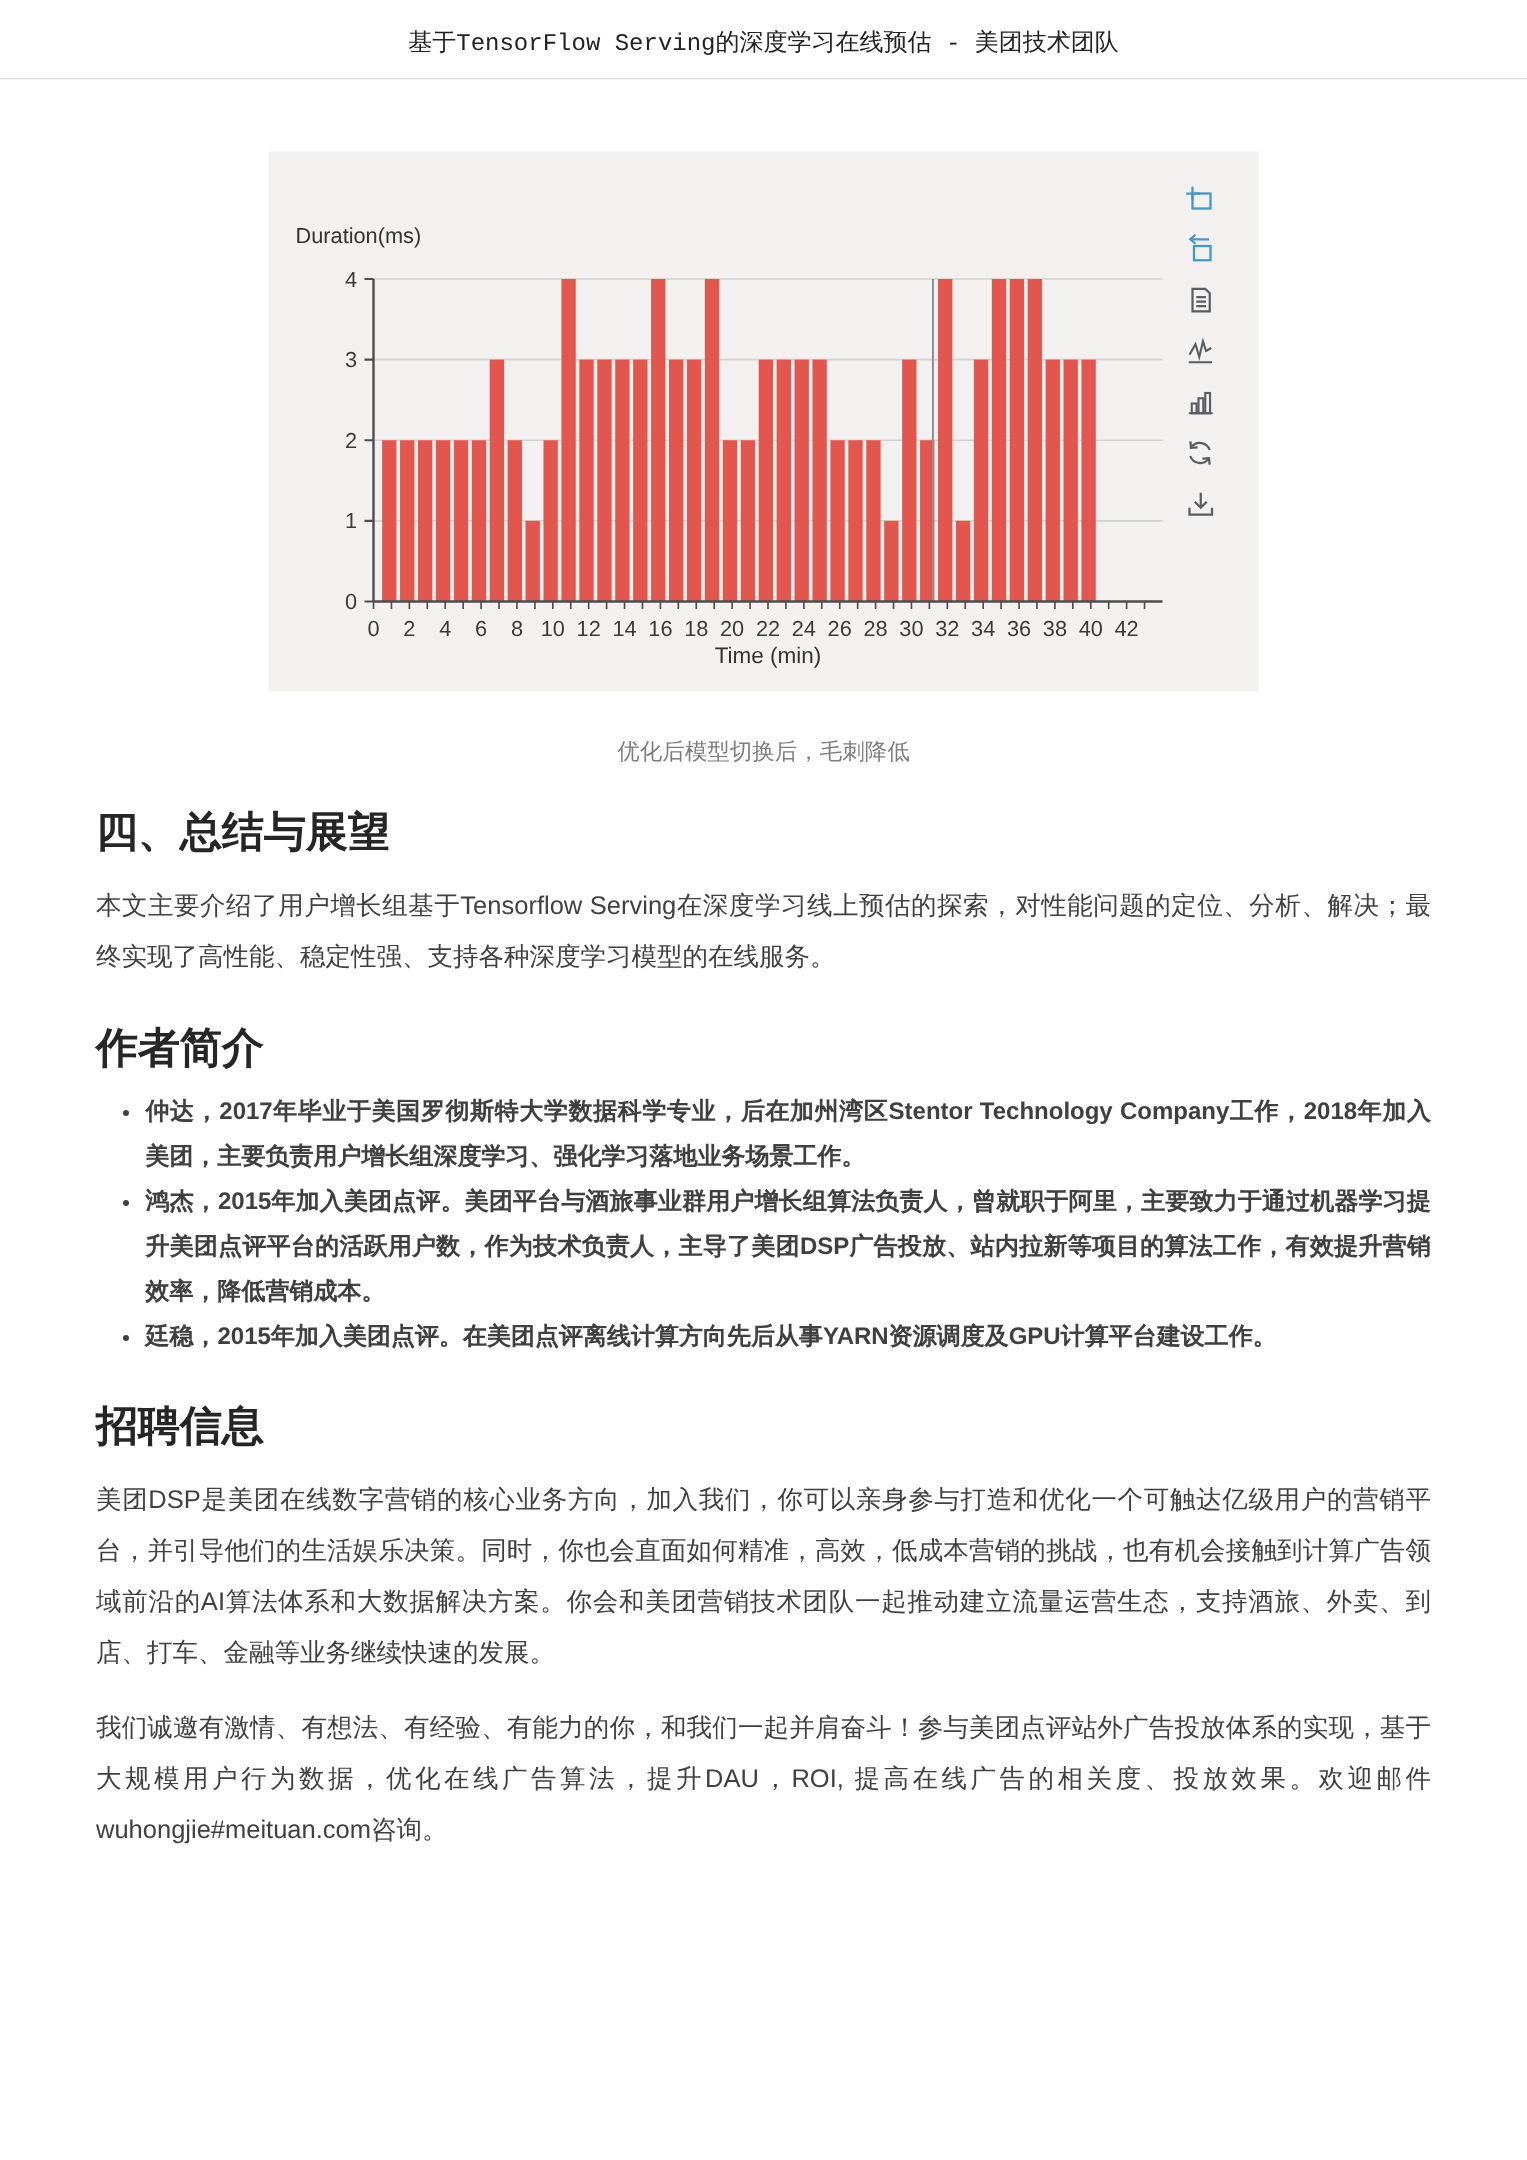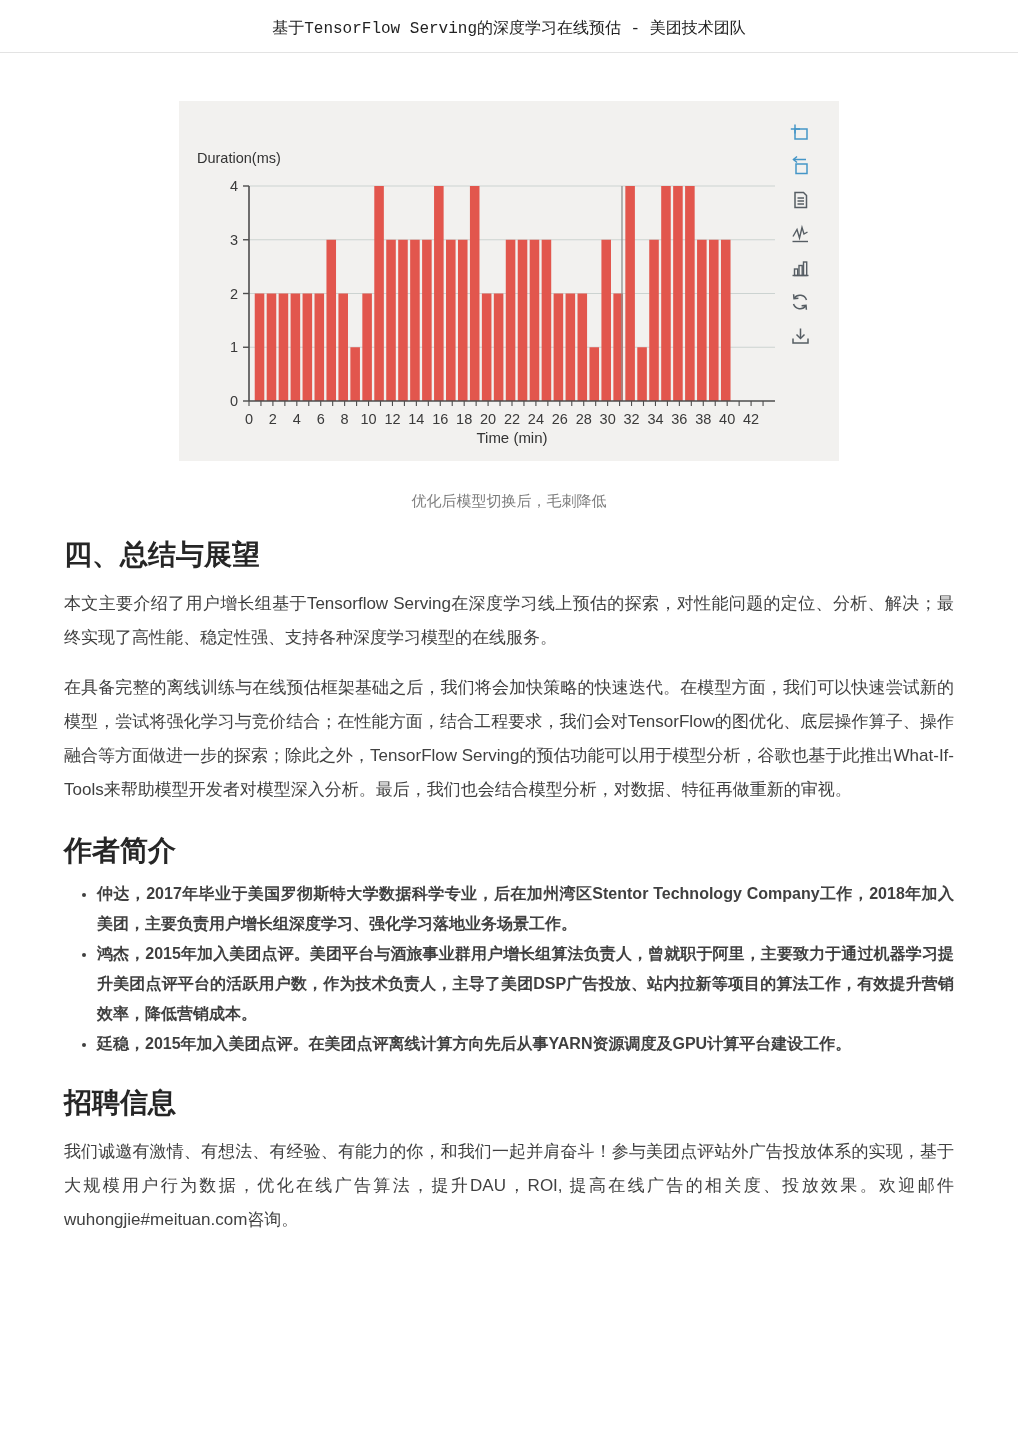--- a/index.html
+++ b/index.html
@@ -255,29 +255,29 @@
       </button>
     </div>
   </div>
   <figcaption>优化后模型切换后，毛刺降低</figcaption>
 </figure>
 
 <main>
   <section>
     <h2>四、总结与展望</h2>
     <p>本文主要介绍了用户增长组基于Tensorflow Serving在深度学习线上预估的探索，对性能问题的定位、分析、解决；最终实现了高性能、稳定性强、支持各种深度学习模型的在线服务。</p>
-    <p>在具备完整的离线训练与在线预估框架基础之后，我们将会加快策略的快速迭代。在模型方面，我们可以快速尝试新的模型，尝试将强化学习与竞价结合；在性能方面，结合工程要求，我们会对TensorFlow的图优化、底层操作算子、操作融合等方面做进一步的探索；除此之外，TensorFlow Serving的预估功能可以用于模型分析，谷歌也基于此推出What-If-Tools来帮助模型开发者对模型深入分析。最后，我们也会结合模型分析，对数据、特征再做重新的审视。</p>
   </section>
 
   <section>
     <h2>作者简介</h2>
     <ul>
       <li>仲达，2017年毕业于美国罗彻斯特大学数据科学专业，后在加州湾区Stentor Technology Company工作，2018年加入美团，主要负责用户增长组深度学习、强化学习落地业务场景工作。</li>
       <li>鸿杰，2015年加入美团点评。美团平台与酒旅事业群用户增长组算法负责人，曾就职于阿里，主要致力于通过机器学习提升美团点评平台的活跃用户数，作为技术负责人，主导了美团DSP广告投放、站内拉新等项目的算法工作，有效提升营销效率，降低营销成本。</li>
       <li>廷稳，2015年加入美团点评。在美团点评离线计算方向先后从事YARN资源调度及GPU计算平台建设工作。</li>
     </ul>
   </section>
 
   <section>
     <h2>招聘信息</h2>
+    <p>美团DSP是美团在线数字营销的核心业务方向，加入我们，你可以亲身参与打造和优化一个可触达亿级用户的营销平台，并引导他们的生活娱乐决策。同时，你也会直面如何精准，高效，低成本营销的挑战，也有机会接触到计算广告领域前沿的AI算法体系和大数据解决方案。你会和美团营销技术团队一起推动建立流量运营生态，支持酒旅、外卖、到店、打车、金融等业务继续快速的发展。</p>
     <p>我们诚邀有激情、有想法、有经验、有能力的你，和我们一起并肩奋斗！参与美团点评站外广告投放体系的实现，基于大规模用户行为数据，优化在线广告算法，提升DAU，ROI, 提高在线广告的相关度、投放效果。欢迎邮件wuhongjie#meituan.com咨询。</p>
   </section>
 </main>
 
 </body></html>

